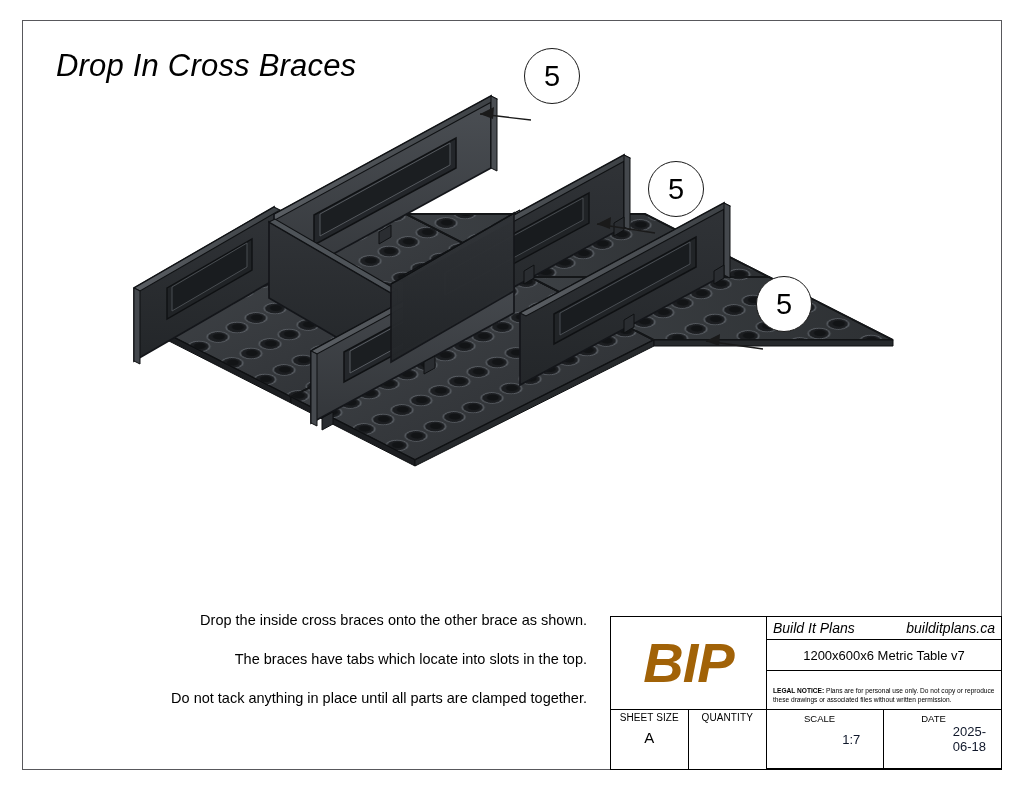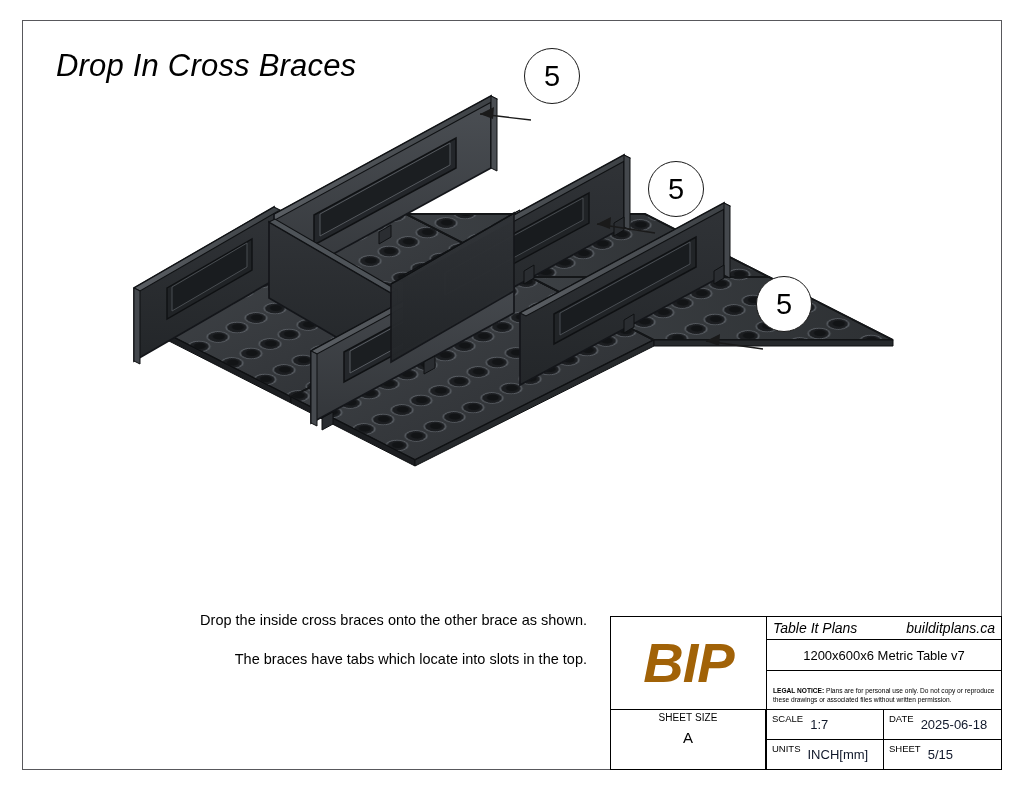--- a/index.html
+++ b/index.html
@@ -202,20 +202,21 @@
     display: flex;
   }
   .tb-row2:first-child { border-bottom: 1.2px solid #000; }
   .tb-field {
     flex: 1 1 50%;
     display: flex;
     align-items: center;
     padding-left: 5px;
     box-sizing: border-box;
     gap: 7px;
+    margin-left: 32px;
   }
   .tb-field.divider { border-right: 1.2px solid #000; }
   .tb-field-label {
     font-size: 9.5px;
     color: #000;
     align-self: flex-start;
     margin-top: 3px;
   }
   .tb-field-value {
     font-size: 13px;
@@ -397,79 +398,74 @@
   <div class="balloon" id="balloon-2">
     <span>5</span>
   </div>
   <div class="balloon" id="balloon-3">
     <span>5</span>
   </div>
 
   <div id="notes">
     <div class="note-line">Drop the inside cross braces onto the other brace as shown.</div>
     <div class="note-line">The braces have tabs which locate into slots in the top.</div>
+    <div class="note-line">Do not tack anything in place until all parts are clamped together.</div>
   </div>
 
   <div id="title-block">
 
     <div class="tb-upper">
 
       <div class="tb-logo-cell">
         <div id="bip-logo">BIP</div>
       </div>
 
       <div class="tb-right-stack">
 
         <div class="tb-brandrow">
-          <span id="brand-name">Table It Plans</span>
+          <span id="brand-name">Build It Plans</span>
           <span id="brand-site">builditplans.ca</span>
         </div>
 
         <div class="tb-projectrow">
           <span>1200x600x6 Metric Table v7</span>
         </div>
 
         <div class="tb-legalrow">
           <div id="legal-text"><b>LEGAL NOTICE:</b><span> Plans are for personal use only. Do not copy or reproduce these drawings or associated files without written permission.</span></div>
         </div>
 
       </div>
     </div>
 
     <div class="tb-lower">
 
       <div class="tb-lower-left">
         <div class="tb-cell sheetsize-cell">
           <div class="tb-head">SHEET SIZE</div>
           <div class="tb-val-center">A</div>
+        </div>
+        <div class="tb-cell quantity-cell">
+          <div class="tb-head">QUANTITY</div>
+          <div class="tb-val-center"></div>
         </div>
       </div>
 
       <div class="tb-lower-right">
 
         <div class="tb-row2">
           <div class="tb-field divider">
             <span class="tb-field-label">SCALE</span>
             <span class="tb-field-value">1:7</span>
           </div>
           <div class="tb-field">
             <span class="tb-field-label">DATE</span>
             <span class="tb-field-value">2025-06-18</span>
           </div>
         </div>
 
-        <div class="tb-row2">
-          <div class="tb-field divider">
-            <span class="tb-field-label">UNITS</span>
-            <span class="tb-field-value">INCH[mm]</span>
-          </div>
-          <div class="tb-field">
-            <span class="tb-field-label">SHEET</span>
-            <span class="tb-field-value">5/15</span>
-          </div>
-        </div>
 
       </div>
     </div>
 
   </div>
 
 </div>
 
 </body></html>

